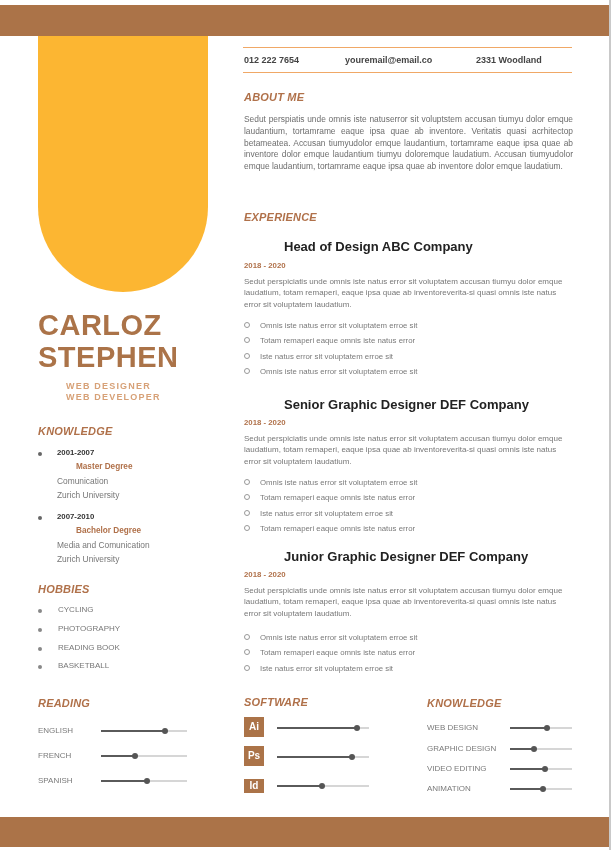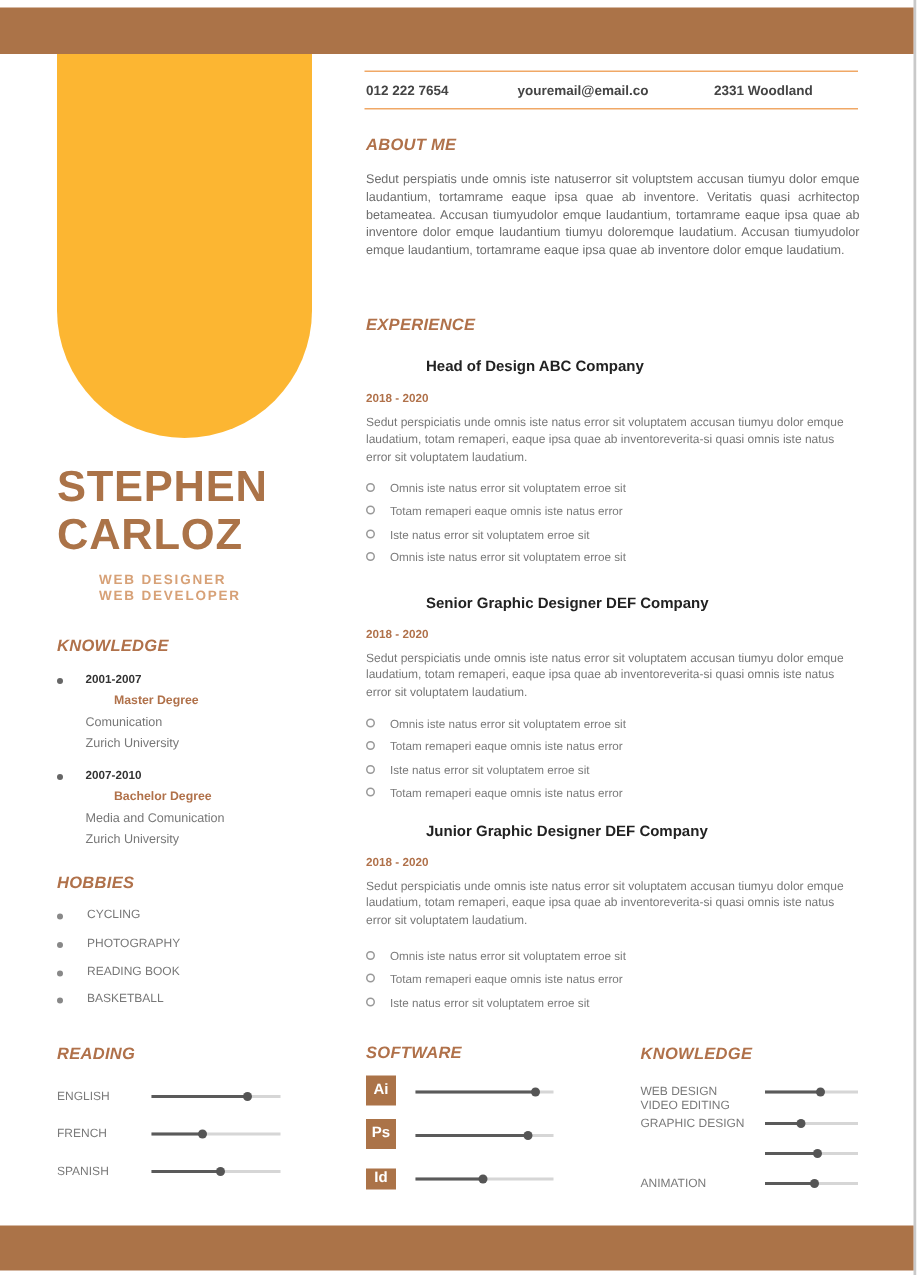--- a/index.html
+++ b/index.html
@@ -15,21 +15,21 @@
 
   
   .contact { position: absolute; left: 243px; top: 47px; width: 329px; height: 26px;
              border-top: 1px solid #f0a866; border-bottom: 1px solid #f0a866; }
   .contact span { position: absolute; top: 7px; font-size: 9px; font-weight: bold; color: #444; }
 
   .sec-title { position: absolute; font-size: 11px; font-weight: bold; font-style: italic; color: #b0714a; letter-spacing: 0.2px; }
 
   .para { position: absolute; font-size: 8.4px; line-height: 11.8px; color: #6d6d6d; text-align: justify; }
 
-  .job-title { position: absolute; font-size: 10px; font-weight: bold; color: #222; padding-left: 40px; }
+  .job-title { position: absolute; font-size: 13px; font-weight: bold; color: #222; padding-left: 40px; }
   .job-date { position: absolute; font-size: 7.8px; font-weight: bold; color: #b0714a; }
   .job-desc { position: absolute; left: 244px; width: 326px; font-size: 8px; line-height: 11.3px; color: #777; }
   .bullets { position: absolute; left: 244px; list-style: none; }
   .bullets li { position: relative; height: 15.4px; font-size: 7.8px; color: #7a7a7a; padding-left: 16px; line-height: 11px; }
   .bullets li .circ { position: absolute; left: 0; top: 2px; width: 6px; height: 6px; border: 1px solid #999; border-radius: 50%; }
 
   
   .name { position: absolute; left: 38px; top: 309px; font-size: 29px; font-weight: bold; line-height: 32px; color: #ab7348; letter-spacing: 0.5px; }
   .roles { position: absolute; left: 38px; top: 381px; font-size: 9px; font-weight: bold; line-height: 11px; color: #d7a177; letter-spacing: 1.2px; margin-left: 28px; }
 
@@ -100,22 +100,22 @@
   <div class="job-date" style="left:244px; top:570px;">2018 - 2020</div>
   <div class="job-desc" style="top:585px;">Sedut perspiciatis unde omnis iste natus error sit voluptatem accusan tiumyu dolor emque laudatium, totam remaperi, eaque ipsa quae ab inventoreverita-si quasi omnis iste natus error sit voluptatem laudatium.</div>
   <ul class="bullets" style="top:632px;">
     <li><span class="circ"></span><span>Omnis iste natus error sit voluptatem erroe sit</span></li>
     <li><span class="circ"></span><span>Totam remaperi eaque omnis iste natus error</span></li>
     <li><span class="circ"></span><span>Iste natus error sit voluptatem erroe sit</span></li>
   </ul>
 </div>
 
 <div class="name">
+  <div>CARLOZ</div>
   <div>STEPHEN</div>
-  <div>CARLOZ</div>
 </div>
 <div class="roles">
   <div>WEB DESIGNER</div>
   <div>WEB DEVELOPER</div>
 </div>
 
 <div class="sec-title" style="left:38px; top:425px;">KNOWLEDGE</div>
 <div class="edu-item" style="top:448px;">
   <span class="dot"></span>
   <span class="yr">2001-2007</span>
@@ -195,21 +195,21 @@
     <div class="track"></div>
     <div class="fill" style="width: 60%;"></div>
     <div class="knob" style="left: 60%;"></div>
   </div>
 <div class="skill-lbl" style="left:427px; top:744px;">GRAPHIC DESIGN</div>
 <div class="slider" style="left:510px; top:746px; width:62px;">
     <div class="track"></div>
     <div class="fill" style="width: 39%;"></div>
     <div class="knob" style="left: 39%;"></div>
   </div>
-<div class="skill-lbl" style="left:427px; top:732px;">VIDEO EDITING</div>
+<div class="skill-lbl" style="left:427px; top:764px;">VIDEO EDITING</div>
 <div class="slider" style="left:510px; top:766px; width:62px;">
     <div class="track"></div>
     <div class="fill" style="width: 56%;"></div>
     <div class="knob" style="left: 56%;"></div>
   </div>
 <div class="skill-lbl" style="left:427px; top:784px;">ANIMATION</div>
 <div class="slider" style="left:510px; top:786px; width:62px;">
     <div class="track"></div>
     <div class="fill" style="width: 53%;"></div>
     <div class="knob" style="left: 53%;"></div>

